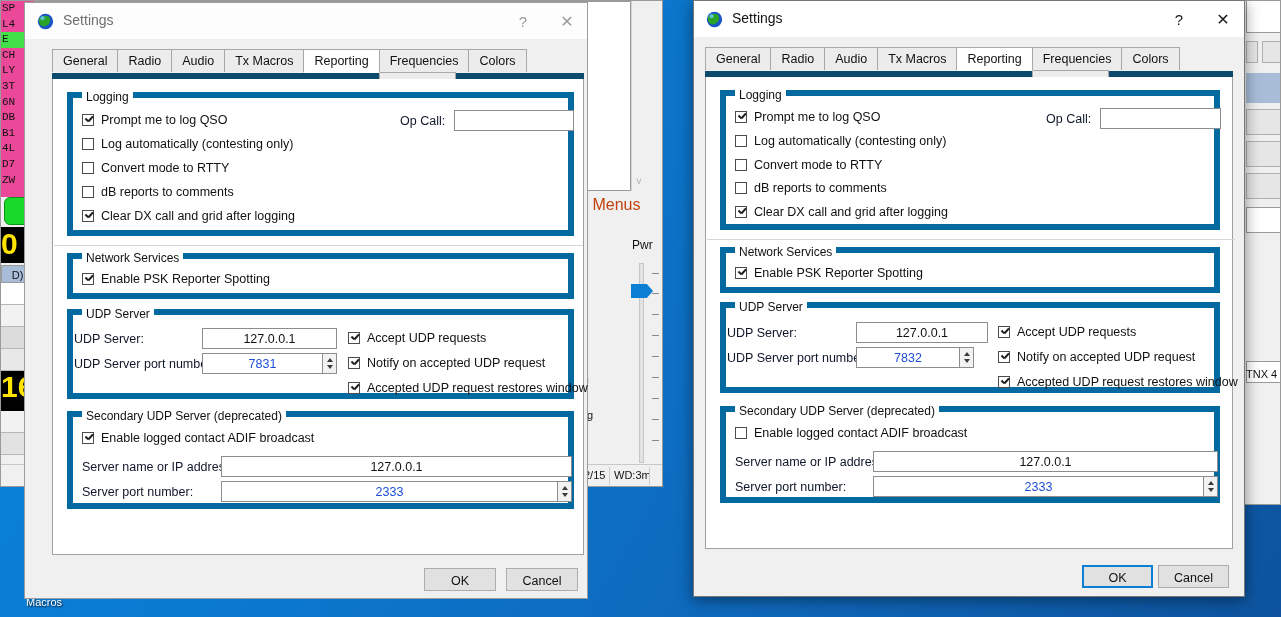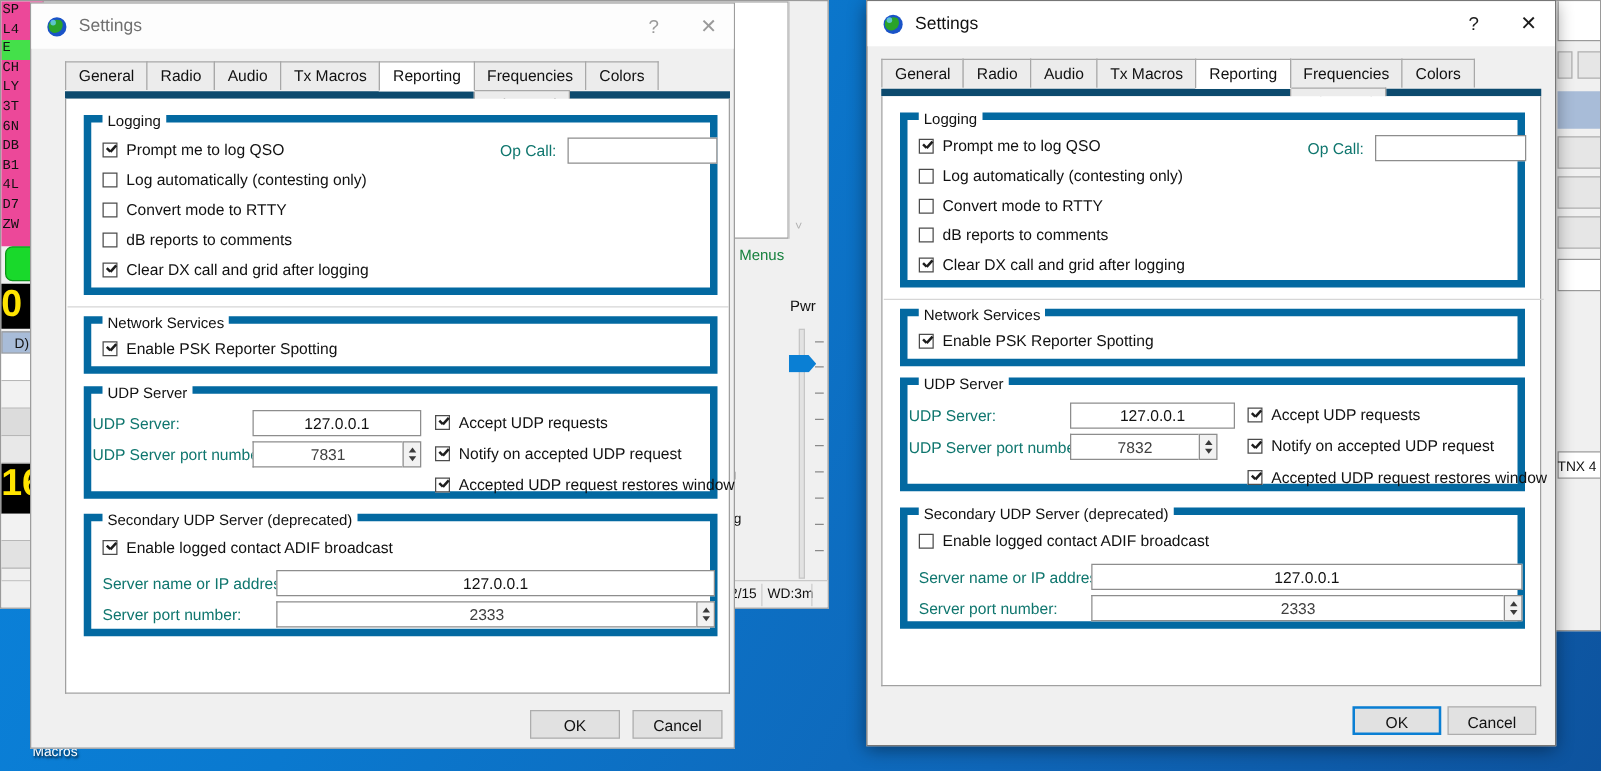--- a/index.html
+++ b/index.html
@@ -49,21 +49,21 @@
     position:absolute;left:0;width:33px;height:22px;
     border-bottom:1px solid #b7b7b7;box-sizing:border-box;
   }
   #bg-wsjt .bignum2{
     position:absolute;left:0;top:370px;width:33px;height:40px;
     background:#000;color:#ffe400;font-size:30px;font-weight:bold;
     line-height:32px;overflow:hidden;
   }
   #bg-wsjt .menus-box{
     position:absolute;left:568px;top:195px;width:80px;height:26px;
-    font-size:12px;color:#15803d;
+    font-size:16px;color:#c2410c;
   }
   #bg-wsjt .pwr-label{
     position:absolute;left:631px;top:237px;font-size:12px;color:#111;
   }
   #bg-wsjt .slider-track{
     position:absolute;left:638px;top:262px;width:5px;height:200px;
     background:#e2e2e2;border:1px solid #c6c6c6;box-sizing:border-box;
   }
   #bg-wsjt .slider-handle{
     position:absolute;left:630px;top:283px;width:22px;height:14px;
@@ -191,31 +191,31 @@
   }
   .cb.on .box:after{
     content:"";position:absolute;left:2px;top:4px;width:4px;height:1.6px;
     background:#1d1d1d;transform:rotate(45deg);
   }
   .cb.on .box:before{
     content:"";position:absolute;left:4px;top:2.5px;width:7px;height:1.6px;
     background:#1d1d1d;transform:rotate(-48deg);
   }
   
-  .lbl{position:absolute;font-size:12.5px;color:#0f766e;white-space:nowrap;}
+  .lbl{position:absolute;font-size:12.5px;color:#0f172a;white-space:nowrap;}
   .tfield{
     position:absolute;background:#fff;border:1px solid #8d8d8d;
     box-sizing:border-box;font-size:12.5px;color:#111;
     padding:0 4px;line-height:20px;overflow:hidden;white-space:nowrap;
   }
   .spin{position:absolute;box-sizing:border-box;}
   .spin .sfield{
     position:absolute;left:0;top:0;right:15px;bottom:0;background:#fff;
     border:1px solid #8d8d8d;border-right:none;box-sizing:border-box;
-    font-size:12.5px;padding:0 4px;line-height:20px;color:#404040;
+    font-size:12.5px;padding:0 4px;line-height:20px;color:#1d4ed8;
   }
   .spin .sbtns{
     position:absolute;right:0;top:0;width:15px;bottom:0;
     background:#f2f2f2;border:1px solid #8d8d8d;box-sizing:border-box;
   }
   .spin .sbtns .up,.spin .sbtns .dn{
     position:absolute;left:0;width:13px;height:50%;
   }
   .spin .sbtns .up{top:0;}
   .spin .sbtns .dn{bottom:0;}

